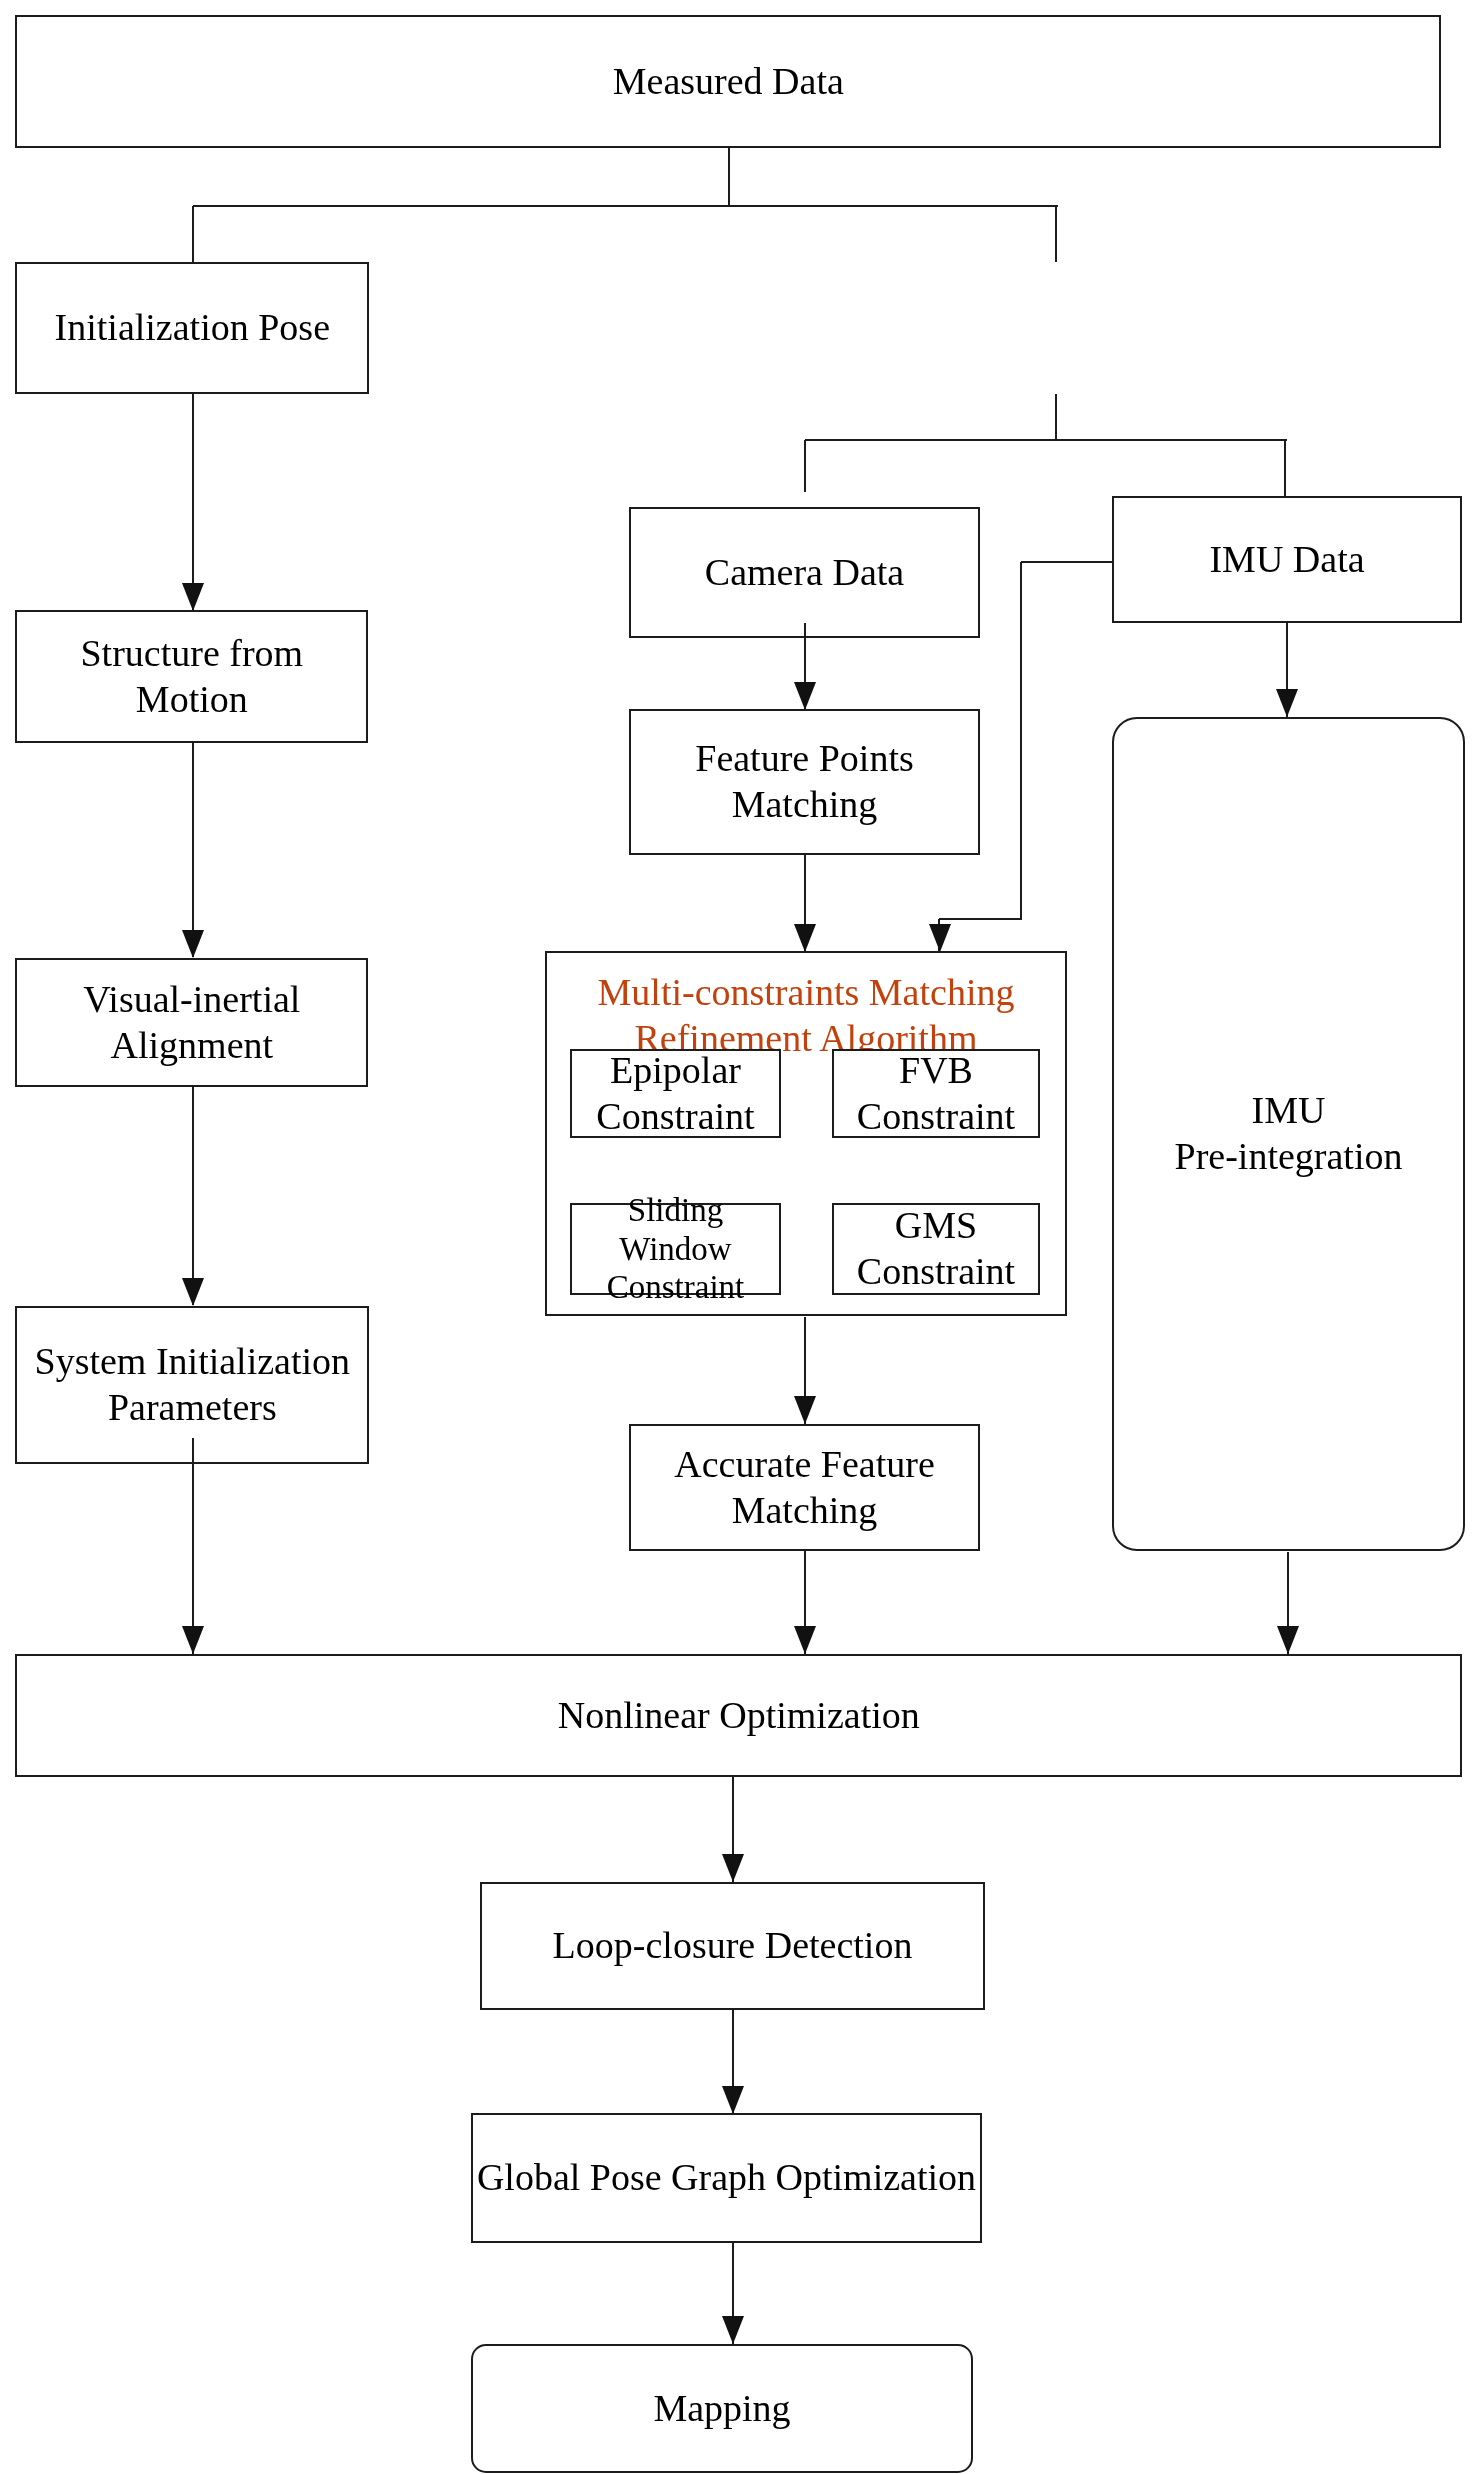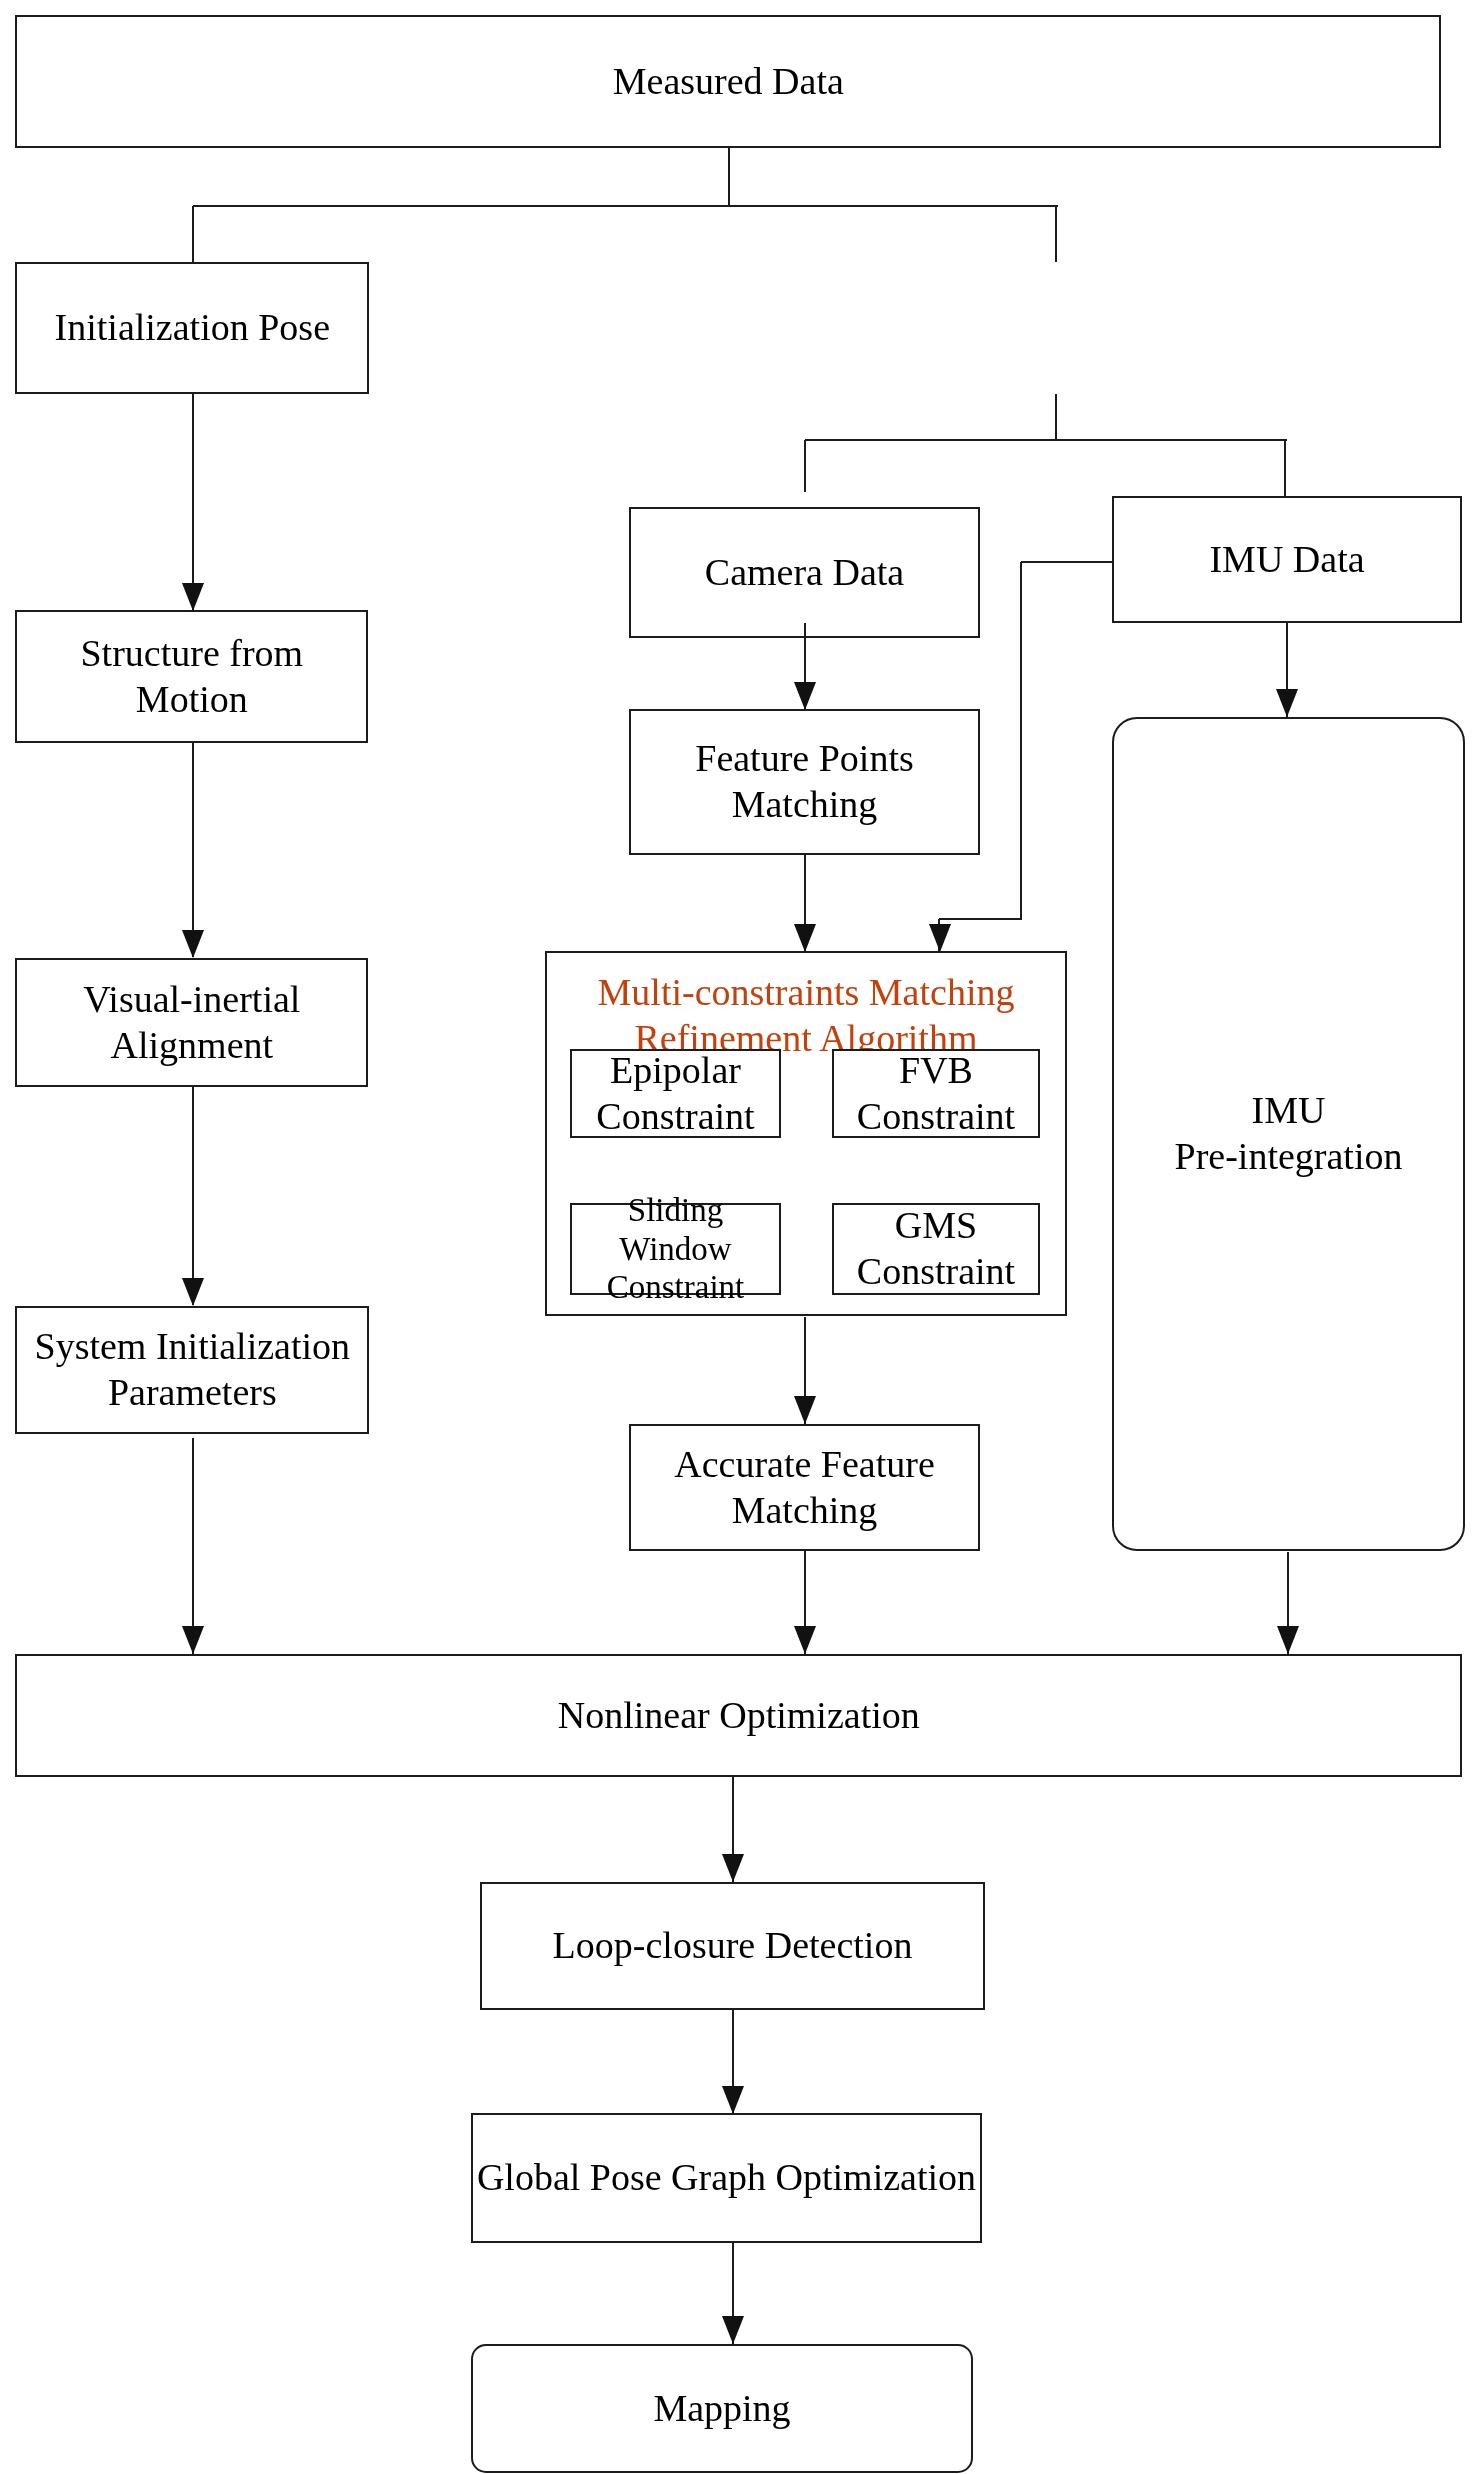--- a/index.html
+++ b/index.html
@@ -115,21 +115,21 @@
   <div class="node" style="left:832px;top:1203px;width:208px;height:92px;">
     <span class="lbl">GMS
 Constraint</span>
   </div>
 
   <div class="node" style="left:1112px;top:717px;width:353px;height:834px;border-radius:25px;">
     <span class="lbl">IMU
 Pre-integration</span>
   </div>
 
-  <div class="node" style="left:15.3px;top:1306px;width:354px;height:128px;">
+  <div class="node" style="left:15.3px;top:1306px;width:354px;height:158px;">
     <span class="lbl">System Initialization
 Parameters</span>
   </div>
 
   <div class="node" style="left:629px;top:1424px;width:351px;height:127px;">
     <span class="lbl">Accurate Feature
 Matching</span>
   </div>
 
   <div class="node" style="left:15.3px;top:1654px;width:1447px;height:123px;">

